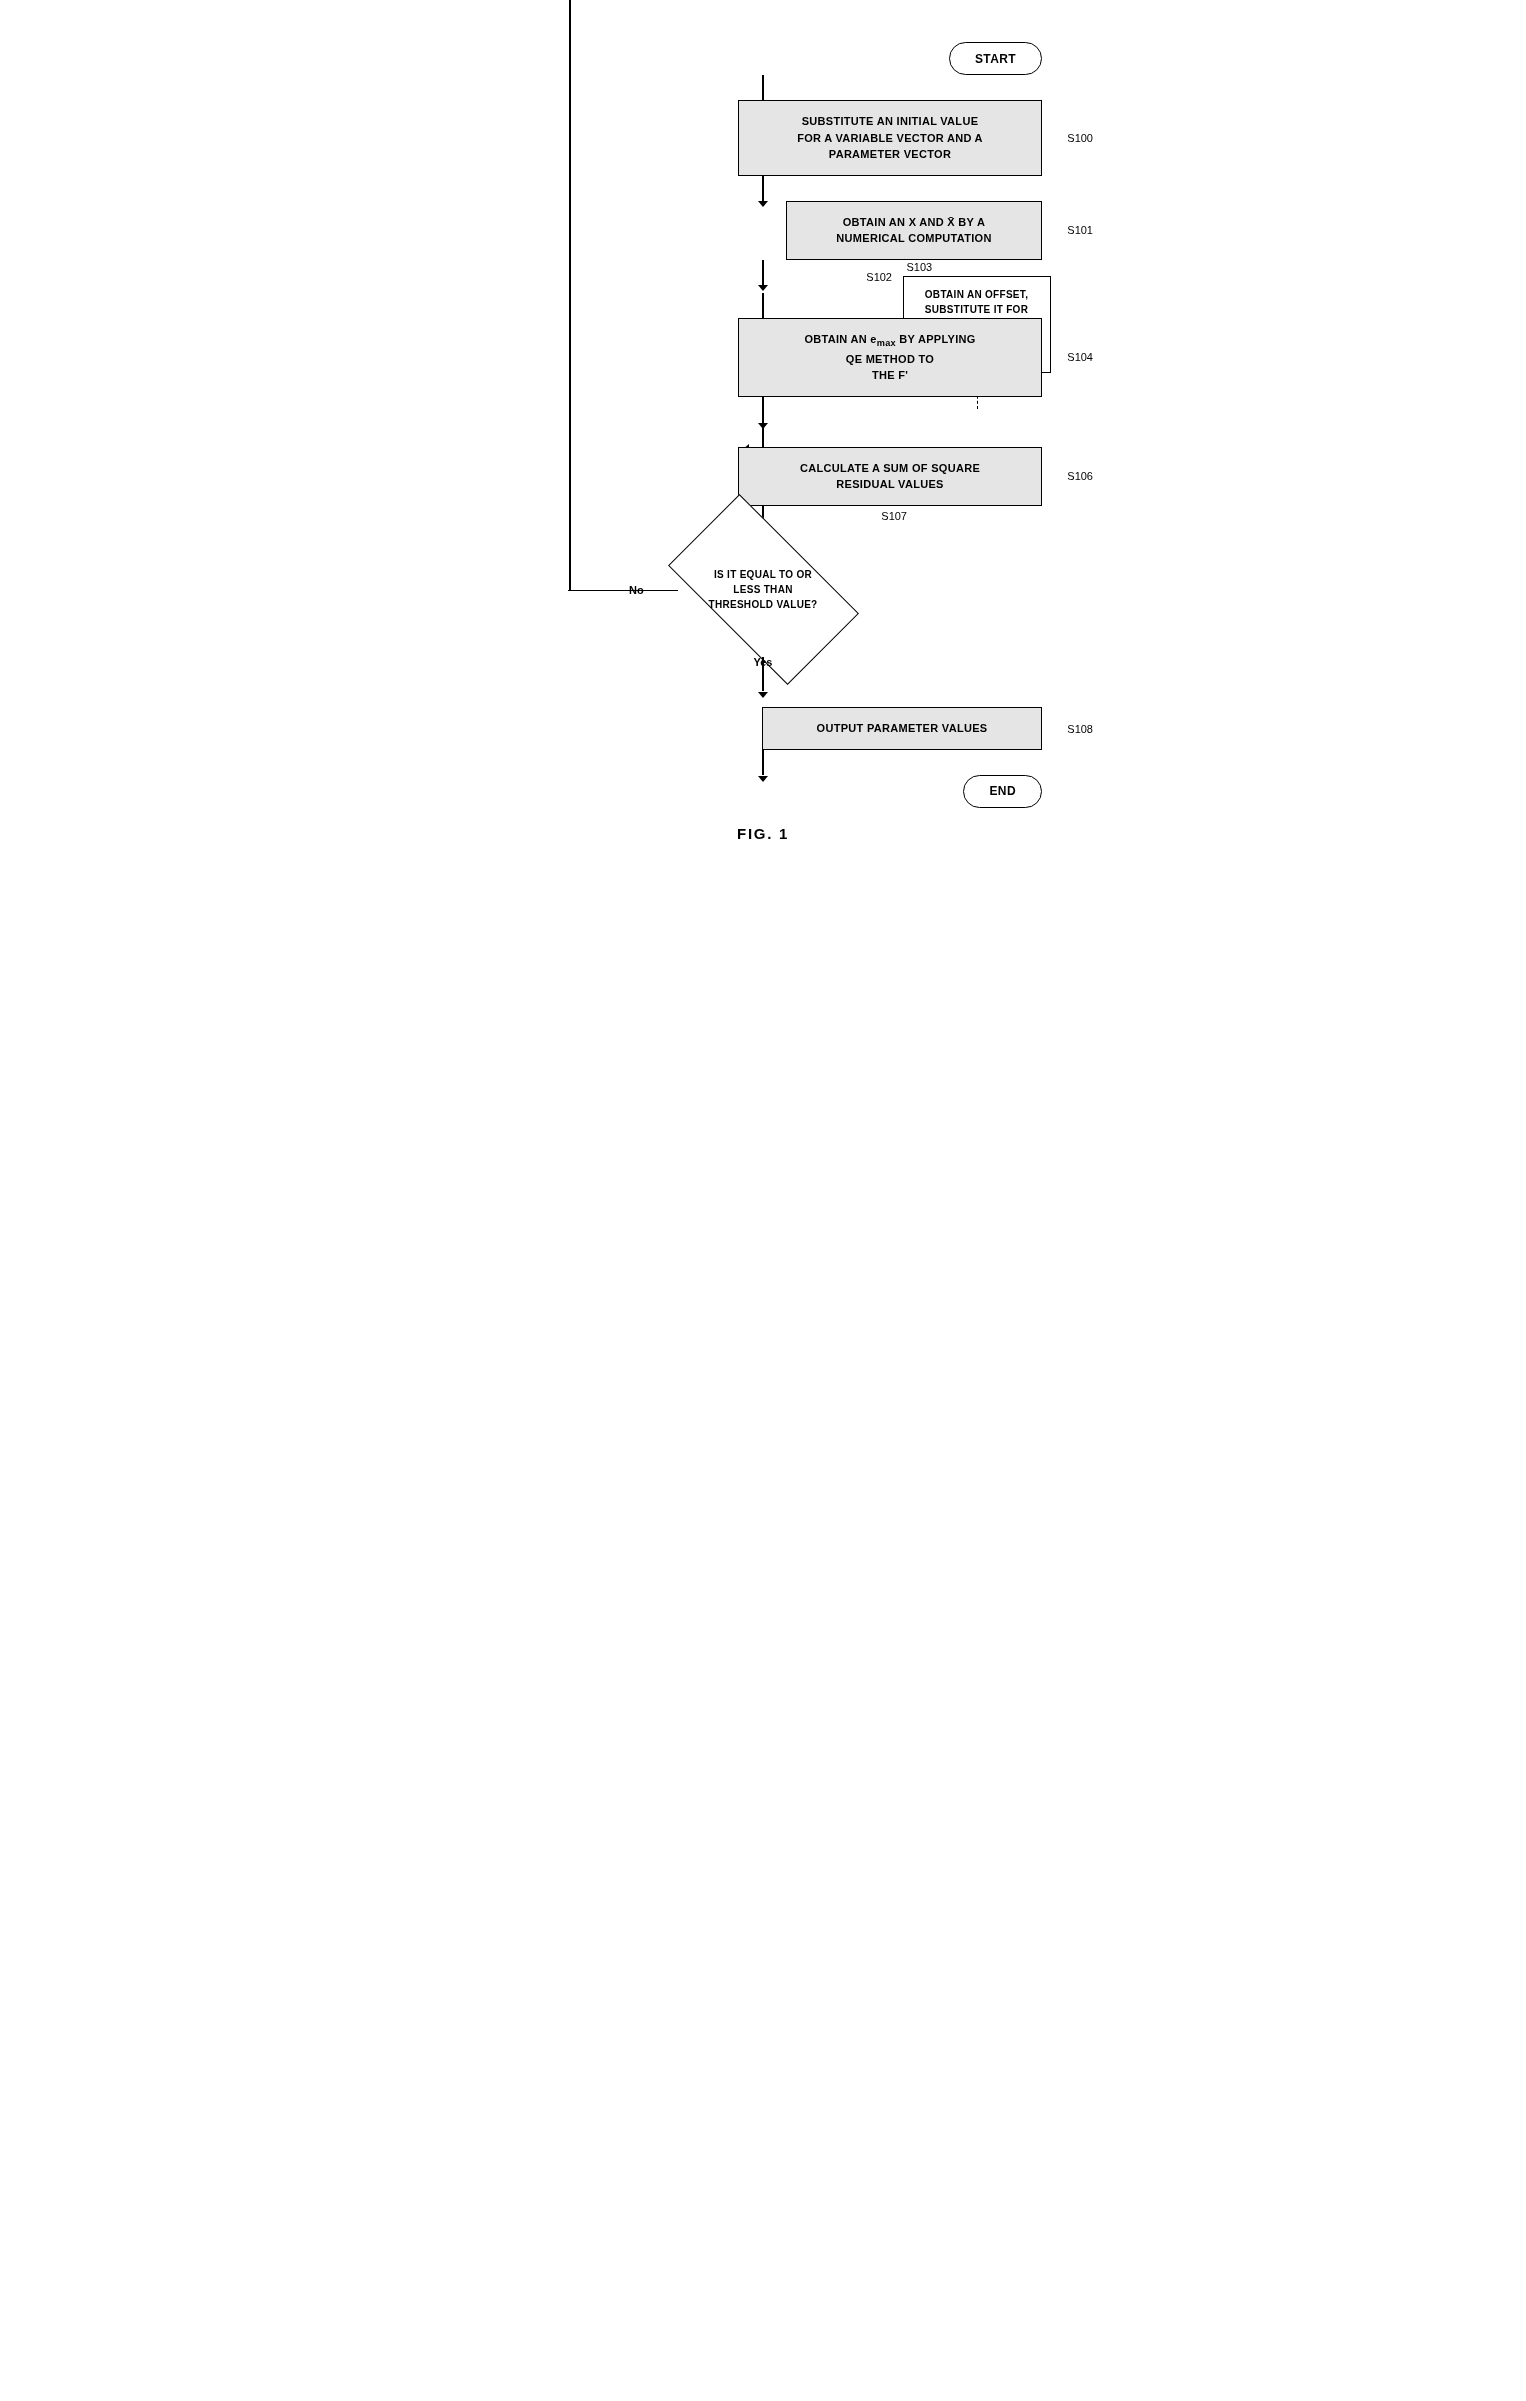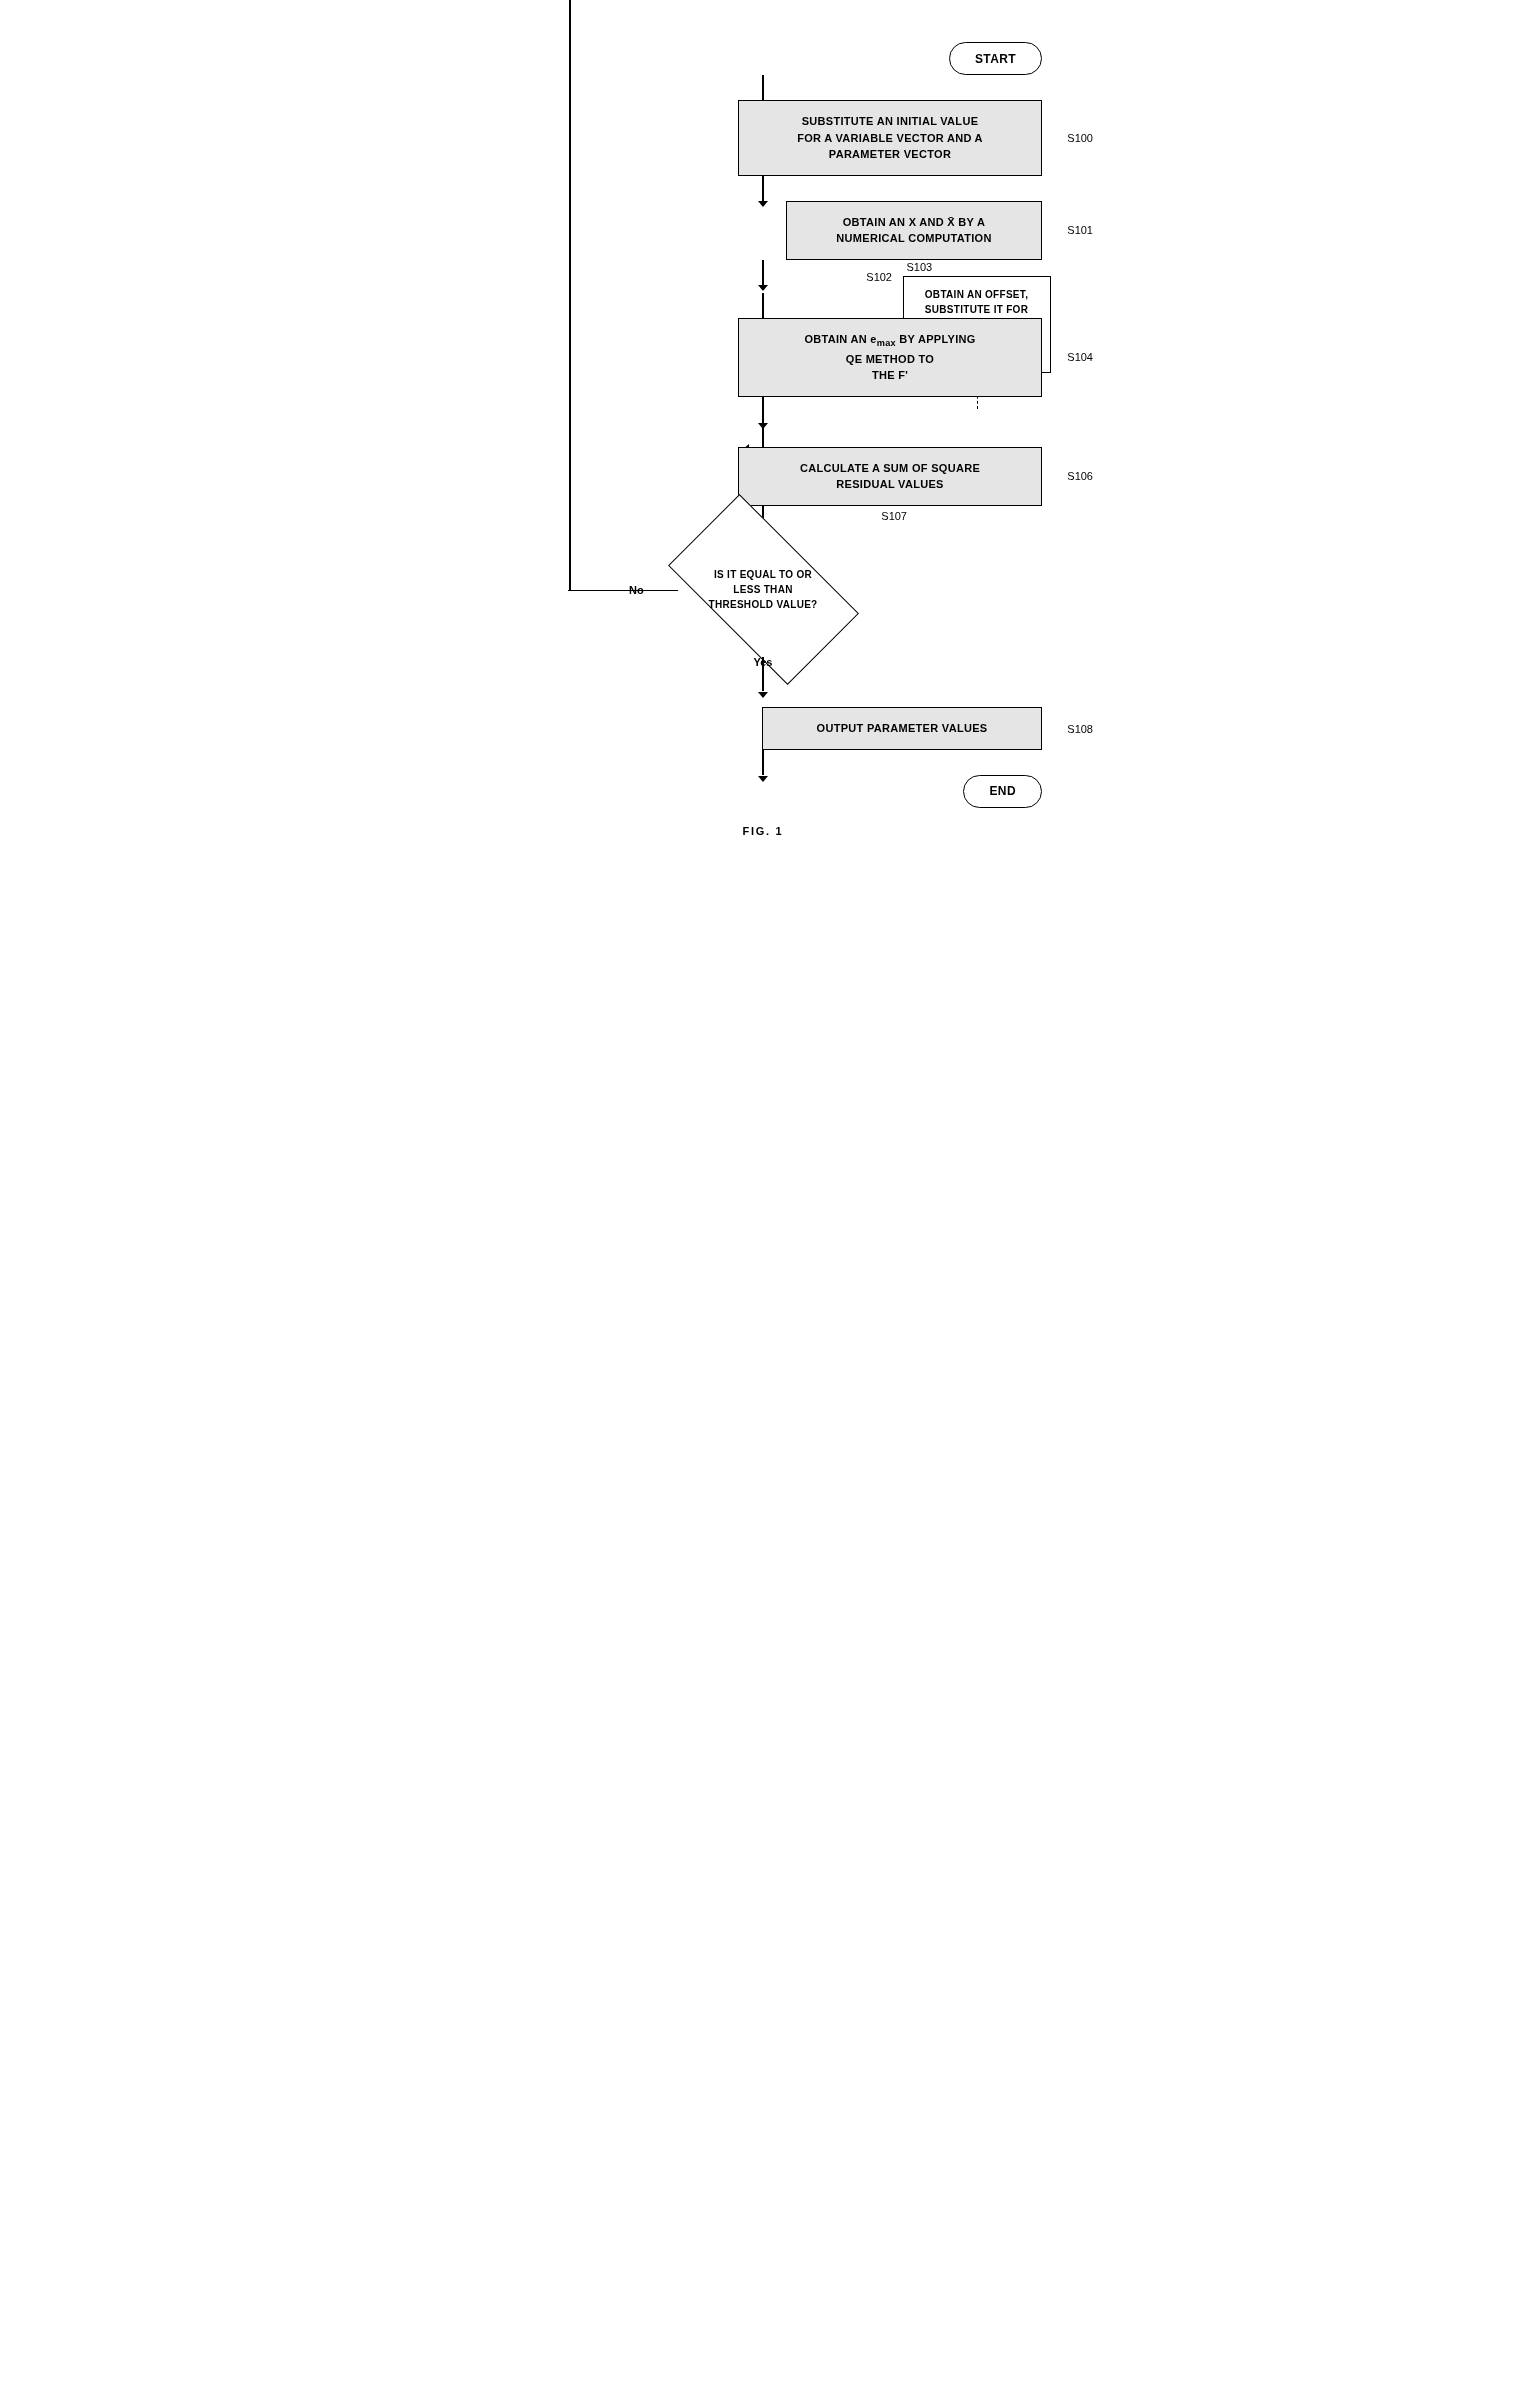--- a/index.html
+++ b/index.html
@@ -95,21 +95,21 @@
       text-align: center;
       background: #fff;
       font-size: 10px;
       font-weight: bold;
       letter-spacing: 0.3px;
       line-height: 1.5;
       width: 148px;
     }
     .figure-label {
       text-align: center;
-      font-size: 11px;
+      font-size: 15px;
       font-weight: bold;
       margin-top: 17px;
       letter-spacing: 1.7px;
     }
     .step-ref {
       font-size: 11px;
       position: absolute;
       right: -51px;
       top: 50%;
       transform: translateY(-50%);

